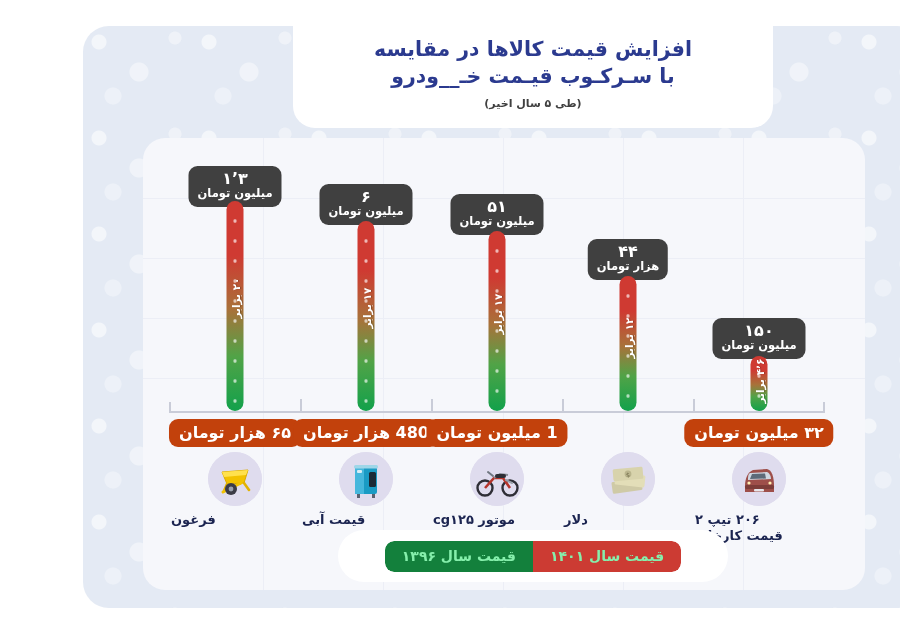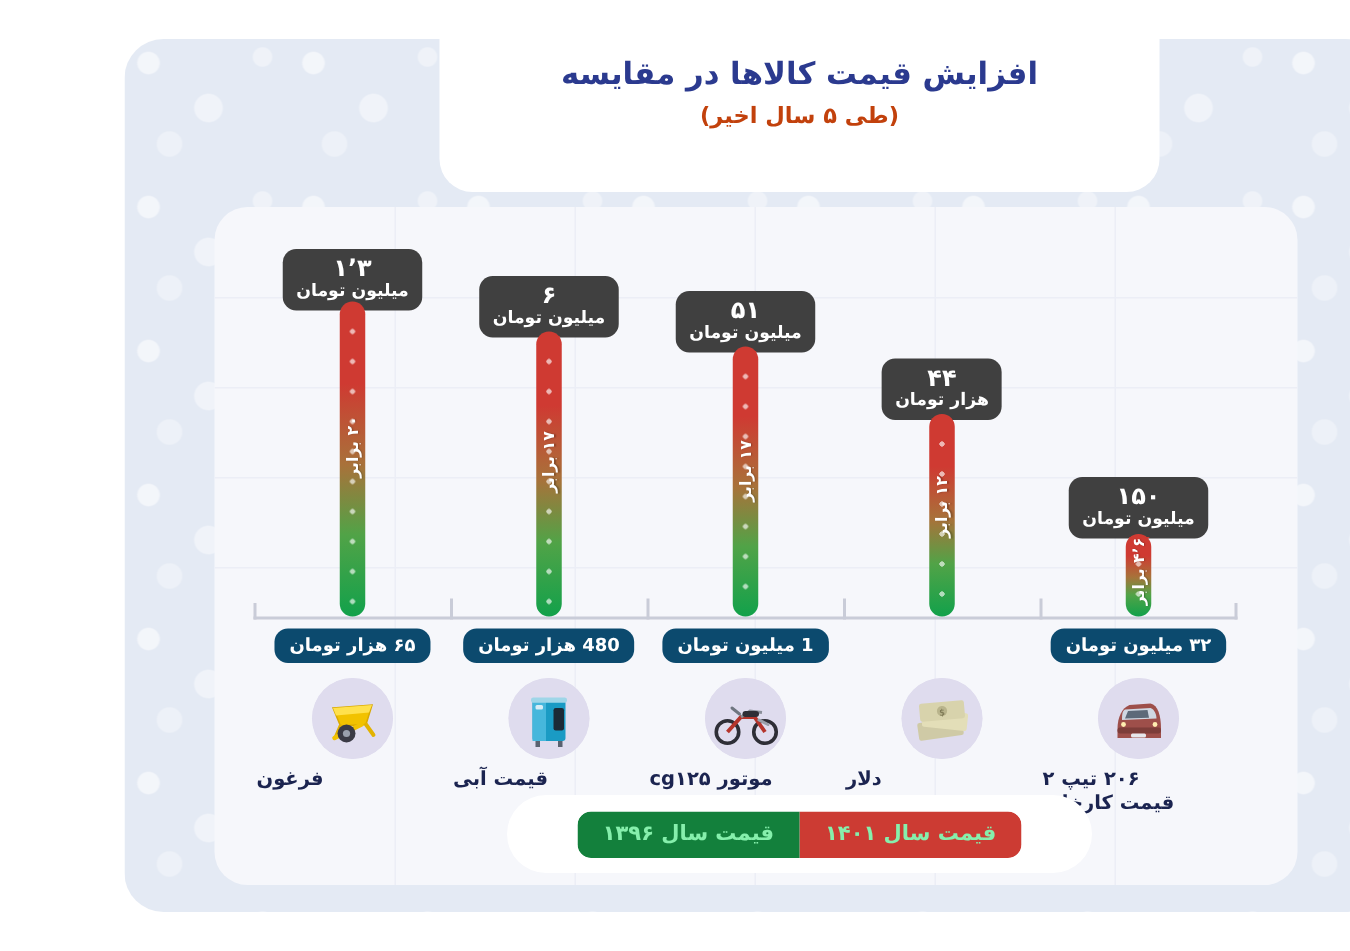--- a/index.html
+++ b/index.html
@@ -58,23 +58,23 @@
   .title-line {
     color: #2b3a8f;
     font-weight: bold;
     font-size: 20.5px;
     line-height: 27px;
     letter-spacing: 0px;
     direction: rtl;
     white-space: nowrap;
   }
   .title-sub {
-    color: #c2410c;
-    font-weight: bold;
-    font-size: 15px;
+    color: #404040;
+    font-weight: bold;
+    font-size: 11px;
     line-height: 22px;
     margin-top: 3px;
     direction: rtl;
   }
 
   
   .chart-card {
     position: absolute;
     left: 60px;
     top: 112px;
@@ -201,25 +201,25 @@
   }
   .badge-top .v1 { font-size: 16px; font-weight: bold; display: block; }
   .badge-top .v2 { font-size: 11.5px; font-weight: bold; display: block; }
 
   
   .badge-bottom {
     position: absolute;
     left: 50%;
     transform: translateX(-50%);
     top: 263px;
-    background: #0c4a6e;
+    background: #c2410c;
     color: #ffffff;
     border-radius: 9px;
     padding: 4px 10px 5px 10px;
-    font-size: 12px;
+    font-size: 16px;
     font-weight: bold;
     white-space: nowrap;
     direction: rtl;
     text-align: center;
   }
 
   
   .cat-icon {
     position: absolute;
     left: 50%;
@@ -278,20 +278,21 @@
 </style>
 </head>
 <body>
 
 <div class="poster">
 
   <div class="outer-panel">
 
     <div class="title-band">
       <div class="title-line">افزایش قیمت کالاها در مقایسه</div>
+      <div class="title-line">با سـرکـوب قیـمت خـ__ودرو</div>
       <div class="title-sub">(طی ۵ سال اخیر)</div>
     </div>
 
     <div class="chart-card">
 
       <div class="grid-v" style="left:120px"></div>
       <div class="grid-v" style="left:240px"></div>
       <div class="grid-v" style="left:360px"></div>
       <div class="grid-v" style="left:480px"></div>
       <div class="grid-v" style="left:600px"></div>

